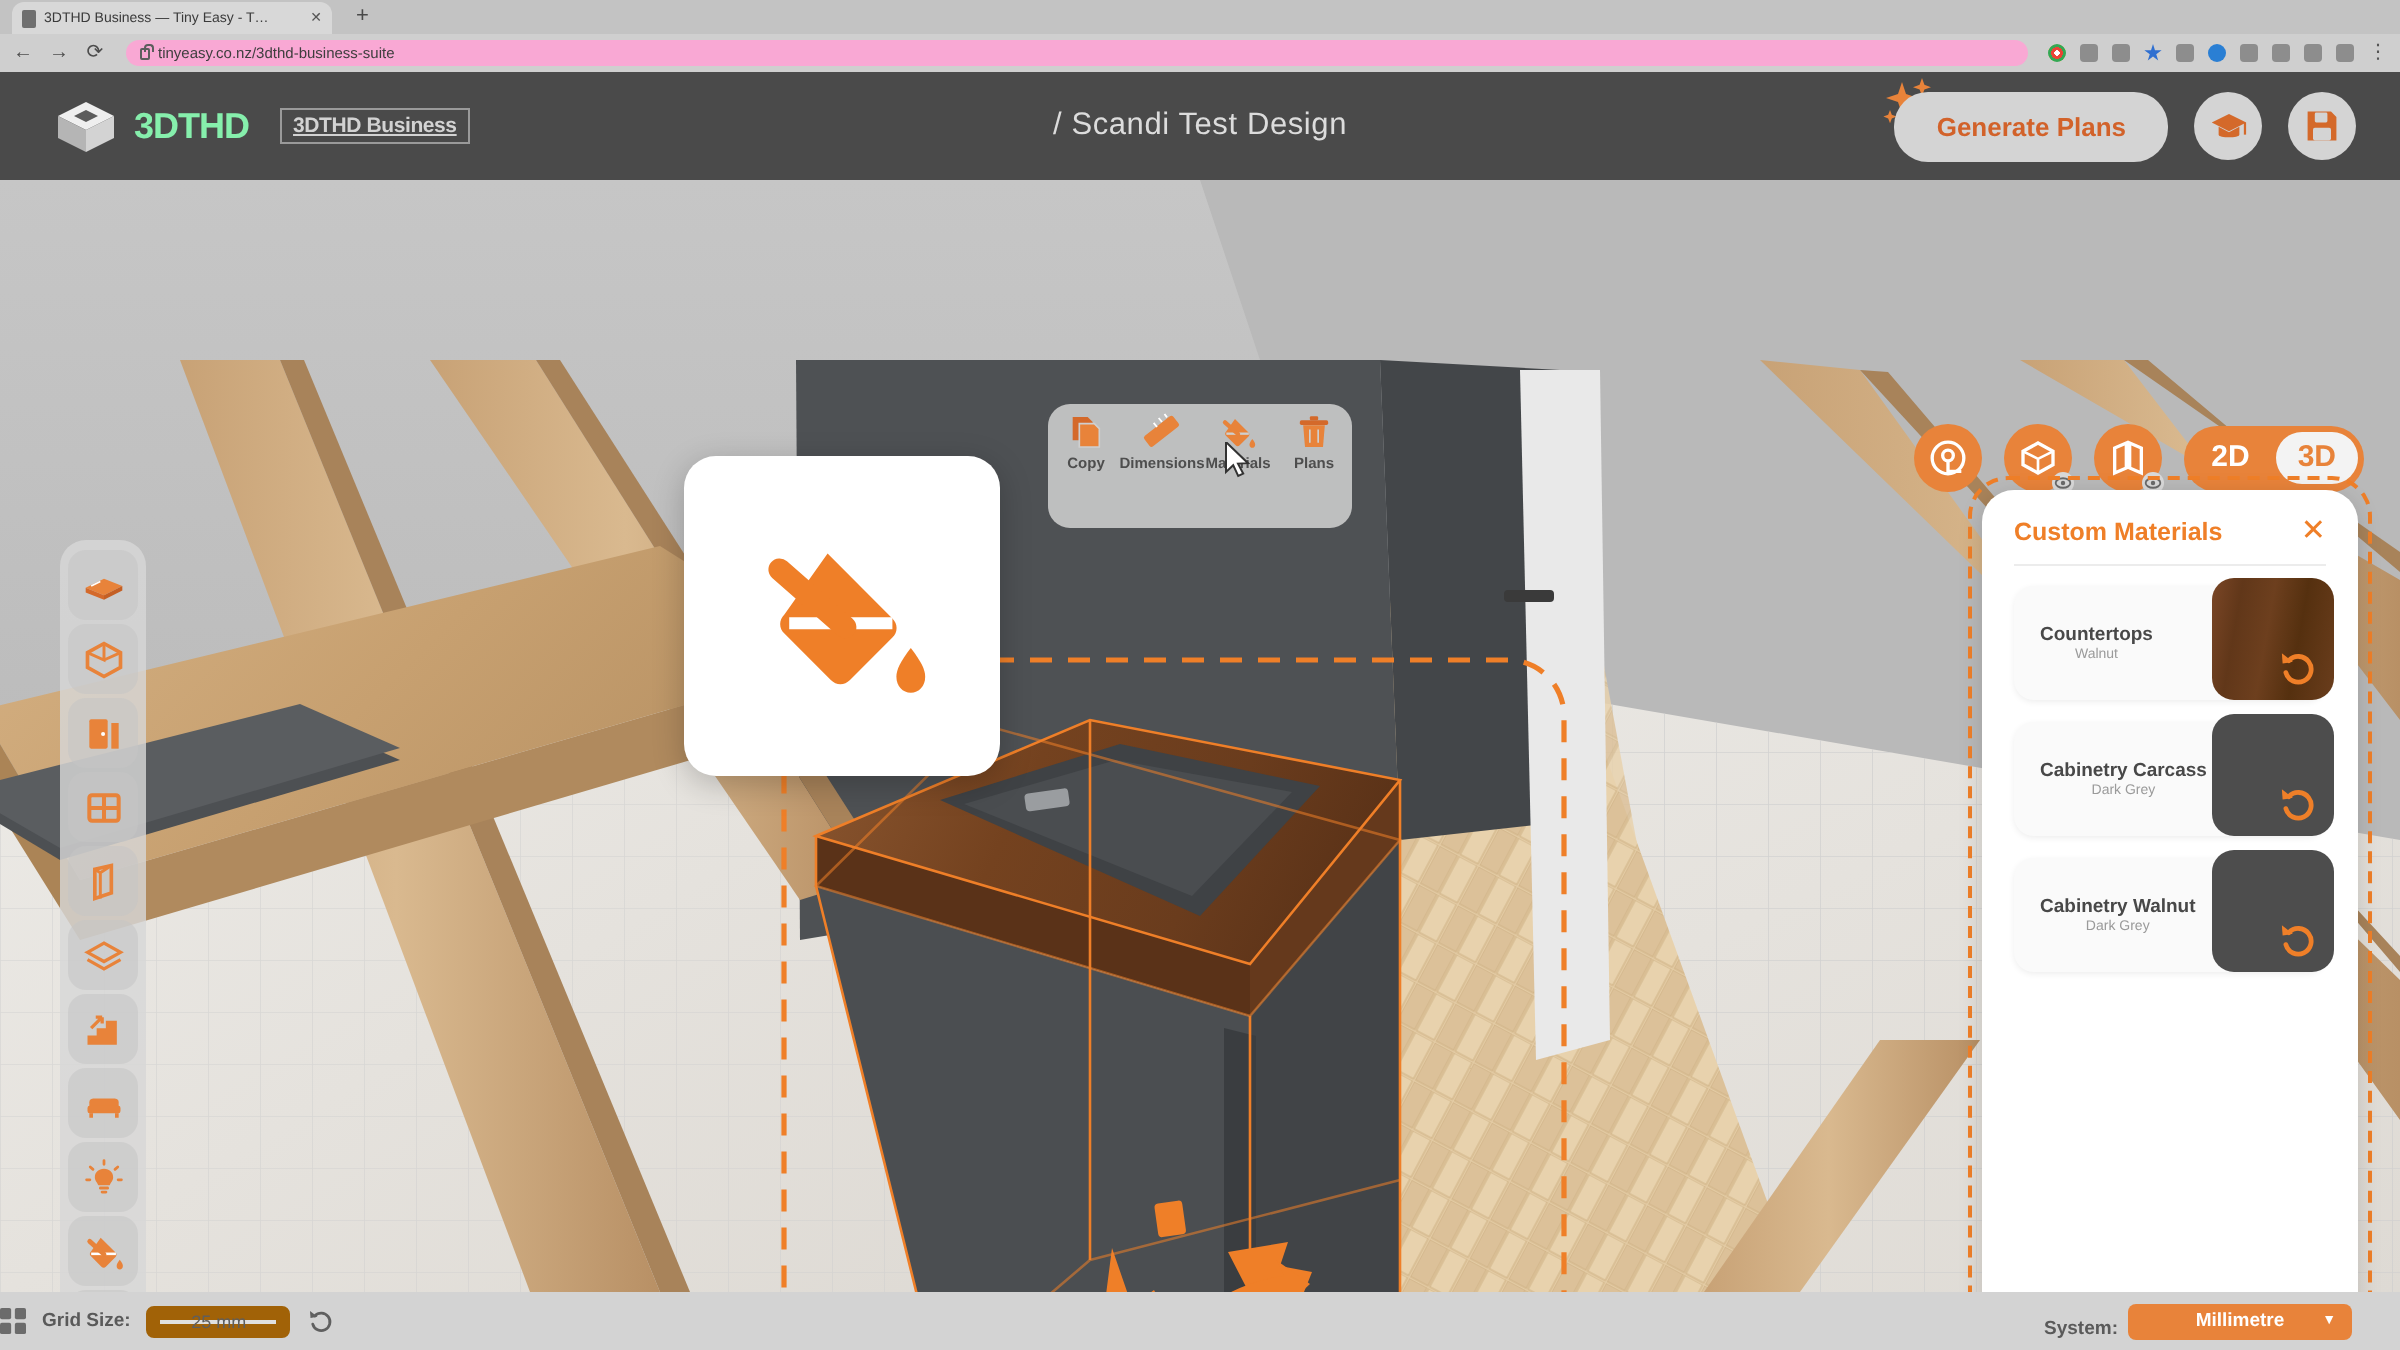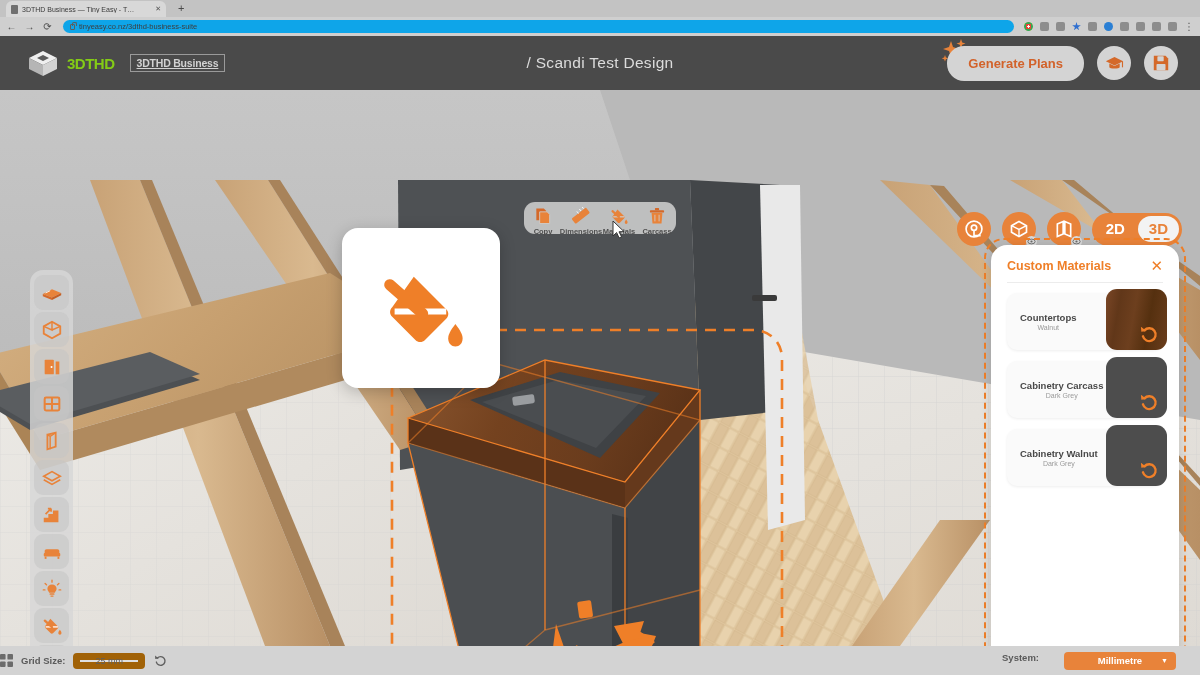--- a/index.html
+++ b/index.html
@@ -23,42 +23,42 @@
     font-size:7px; color:#3a3a3a; white-space:nowrap; overflow:hidden;
     text-overflow:clip; flex:1 1 auto;
   }
   .tab-close { font-size:7px; color:#555; flex:0 0 auto; }
   .new-tab { position:absolute; left:178px; top:3px; font-size:11px; color:#4a4a4a; line-height:11px; }
 
   .toolbar { position:absolute; top:17px; left:0; width:1200px; height:19px; background:#cfcfcf;
              display:flex; align-items:center; padding:0 6px; gap:7px; }
   .nav-btn { font-size:10px; color:#4d4d4d; width:11px; text-align:center; line-height:12px; }
   .omnibox {
-    flex:1 1 auto; height:13px; background:#0ea5e9; border-radius:7px;
+    flex:1 1 auto; height:13px; background:#f9a8d4; border-radius:7px;
     display:flex; align-items:center; gap:4px; padding:0 7px; margin:0 3px;
   }
   .lock-icon { width:5px; height:6px; border:1px solid #5d5d5d; border-radius:1px; position:relative; }
   .lock-icon::before { content:""; position:absolute; left:1px; top:-2.5px; width:3px; height:3px;
     border:1px solid #5d5d5d; border-bottom:none; border-radius:2px 2px 0 0; }
   .url { font-size:7.5px; color:#3e3e3e; white-space:nowrap; }
   .ext-icons { display:flex; align-items:center; gap:7px; }
   .ext-ico { width:9px; height:9px; border-radius:2px; background:#8d8d8d; }
   .ext-ico.chrome { background:radial-gradient(circle at 50% 50%, #fff 20%, #ea4335 21% 45%, #34a853 46% 70%, #fbbc05 71%); border-radius:50%; }
   .ext-ico.star { background:#2f6fd0; clip-path:polygon(50% 0,61% 35%,98% 35%,68% 57%,79% 91%,50% 70%,21% 91%,32% 57%,2% 35%,39% 35%); }
   .ext-ico.blue { background:#2a7fd4; border-radius:50%; }
   .ext-dots { font-size:10px; color:#555; line-height:9px; }
 
   
   .app-header {
     position:absolute; top:36px; left:0; width:1200px; height:54px;
     background:#4a4a4a; display:flex; align-items:center;
   }
   .logo-wrap { display:flex; align-items:center; gap:9px; margin-left:28px; }
   .logo-cube { width:30px; height:27px; position:relative; }
-  .brand-text { font-size:15px; font-weight:bold; color:#84cc16; letter-spacing:-0.5px; }
+  .brand-text { font-size:18px; font-weight:bold; color:#86efac; letter-spacing:-0.5px; }
   .brand-badge {
     border:1px solid #9a9a9a; color:#d2d2d2; font-size:10.5px; font-weight:bold;
     padding:2px 6px; margin-left:6px; letter-spacing:-0.2px;text-decoration:underline;
   }
   .header-title {
     position:absolute; left:0; right:0; text-align:center;
     font-size:15.5px; color:#dcdcdc; letter-spacing:0.3px; pointer-events:none;
   }
   .header-right { position:absolute; right:22px; display:flex; align-items:center; gap:13px;text-decoration:underline; }
   .generate-btn {
@@ -81,21 +81,21 @@
     background:rgba(215,215,215,0.82); border-radius:13px;
     padding:5px 4px; display:flex; flex-direction:column; gap:2px;
   }
   .tool-btn {
     width:35px; height:35px; border-radius:9px; background:rgba(196,196,196,0.55);
     display:flex; align-items:center; justify-content:center; cursor:pointer; border:none;
   }
 
   
   .ctx-toolbar {
-    position:absolute; left:524px; top:112px; width:152px; height:32px;
+    position:absolute; left:524px; top:112px; width:152px; height:62px;
     background:rgba(206,206,206,0.88); border-radius:11px;
     display:flex; align-items:flex-start; justify-content:space-around; padding-top:4px;
   }
   .ctx-item { display:flex; flex-direction:column; align-items:center; gap:1px; cursor:pointer; width:36px; }
   .ctx-label { font-size:7.5px; color:#4e4e4e; font-weight:bold; }
   .cursor-arrow { position:absolute; left:612px; top:131px; width:14px; height:18px; pointer-events:none; }
 
   
   .mat-card {
     position:absolute; left:342px; top:138px; width:158px; height:160px;
@@ -150,21 +150,21 @@
   .statusbar {
     position:absolute; bottom:0; left:0; width:1200px; height:29px;
     background:#d3d3d3; display:flex; align-items:center;
   }
   .grid-group { display:flex; align-items:center; gap:8px; }
   .grid-label { font-size:9.5px; color:#5a5a5a; font-weight:bold; }
   .grid-field {
     width:72px; height:16px; background:#e0e0e0; border:7px solid #a16207; border-radius:4px;
     font-size:9px; color:#5e5e5e; display:flex; align-items:center; justify-content:center; cursor:text;
   }
-  .sys-group { position:absolute; right:24px; display:flex; align-items:flex-start; gap:25px; }
+  .sys-group { position:absolute; right:24px; display:flex; align-items:flex-end; gap:5px; }
   .sys-label { font-size:9.5px; color:#5a5a5a; font-weight:bold; }
   .sys-select {
     width:112px; height:18px; background:#e8833a; border-radius:4px; color:#fff;
     font-size:9.5px; font-weight:bold; display:flex; align-items:center;
     justify-content:center; position:relative; cursor:pointer;
   }
   .sys-caret { position:absolute; right:8px; font-size:7px; }
 </style>
 </head>
 <body>
@@ -456,21 +456,21 @@
       </div>
       <div class="ctx-item">
         <svg width="20" height="20" viewBox="0 0 24 24">
           <rect x="3.5" y="5" width="17" height="2.8" rx="1" fill="#d4692a"></rect>
           <rect x="9.5" y="2.5" width="5" height="2.5" rx="0.8" fill="#d4692a"></rect>
           <path d="M5.5 8 H18.5 L17.4 21 H6.6 Z" fill="#e8833a"></path>
           <g stroke="#cfcfcf" stroke-width="1">
               <path d="M9.5 10.5 L9.5 18.5 M14.5 10.5 L14.5 18.5"></path>
             </g>
         </svg>
-        <div class="ctx-label">Carcass</div>
+        <div class="ctx-label">Plans</div>
       </div>
     </div>
     <svg class="cursor-arrow" viewBox="0 0 14 18">
       <path d="M1 0 L1 15 L4.6 11.6 L7.1 17 L9.6 15.8 L7 10.8 L12 10.6 Z" fill="#ffffff" stroke="#333" stroke-width="1"></path>
     </svg>
 
     <div class="mat-card">
       <svg width="96" height="96" viewBox="0 0 24 24">
         <path d="M10.2 4.2 L18.3 12.3 C19 13 19 14 18.3 14.7 L13 20 C12.3 20.7 11.3 20.7 10.6 20 L4.8 14.2 C4.1 13.5 4.1 12.5 4.8 11.8 L10.2 4.2 Z" fill="#ef7f28"></path>
         <path d="M5.4 12.9 L18.3 12.9" stroke="#fff" stroke-width="1.5"></path>

